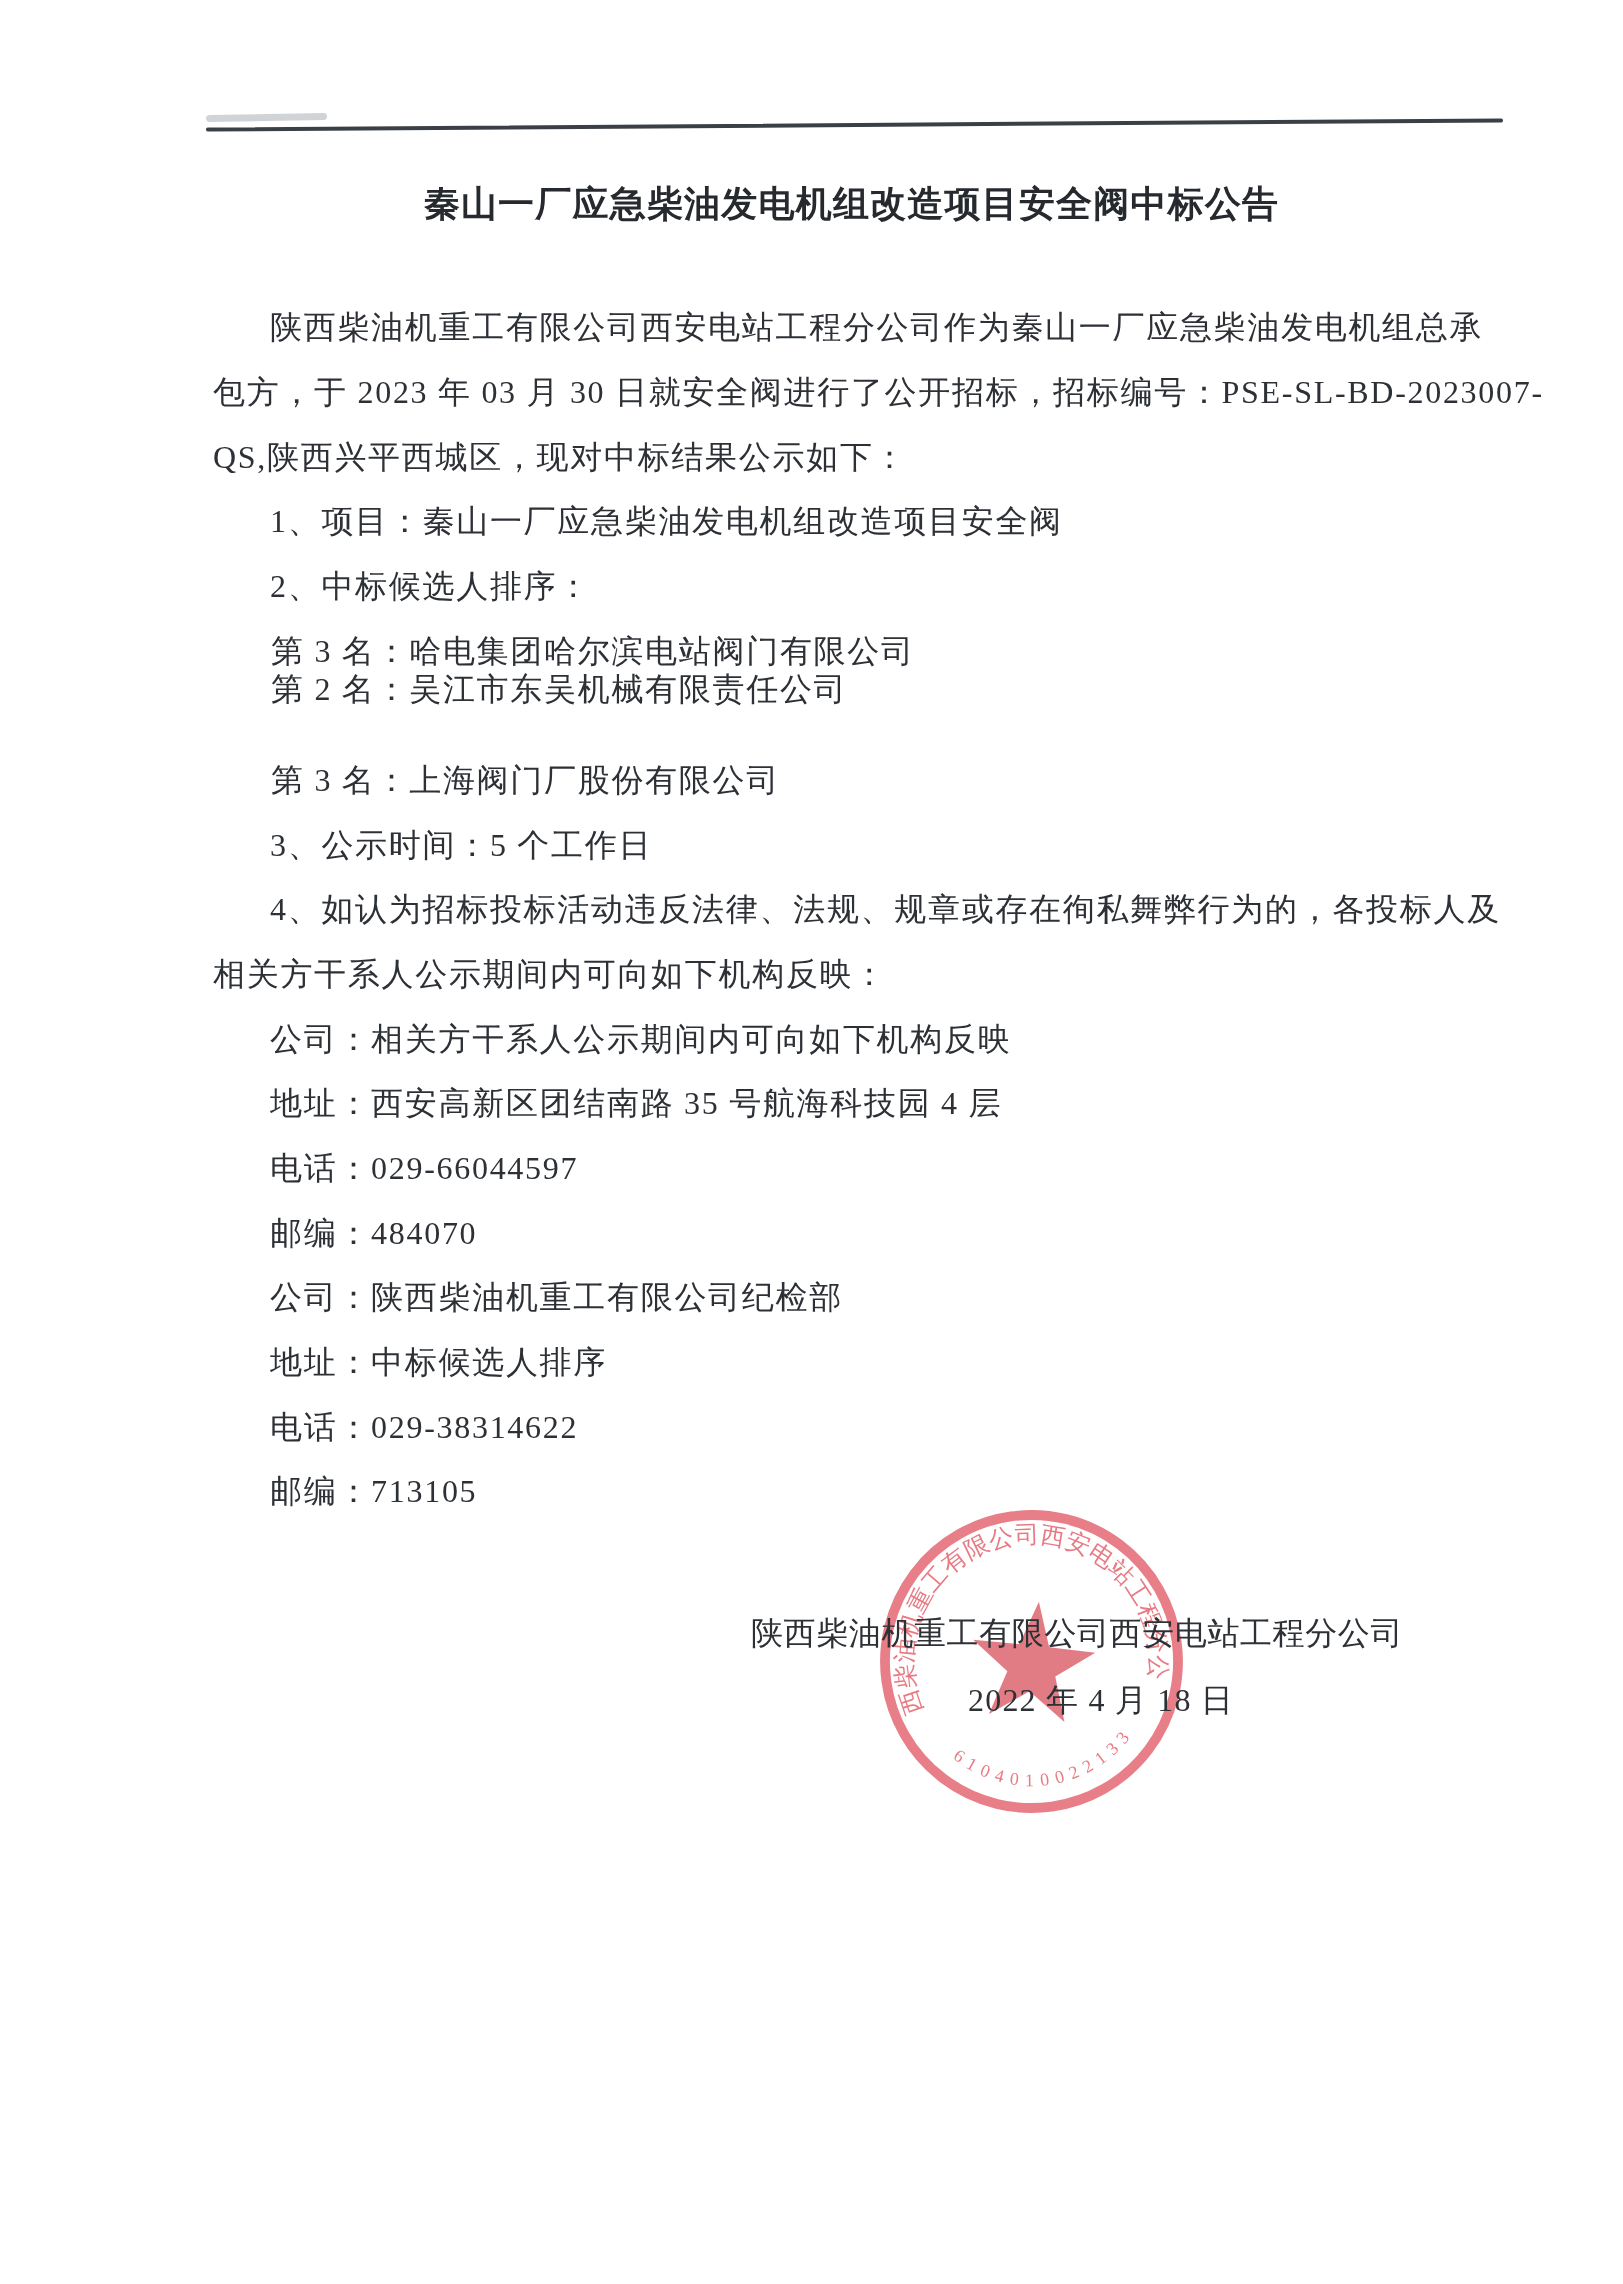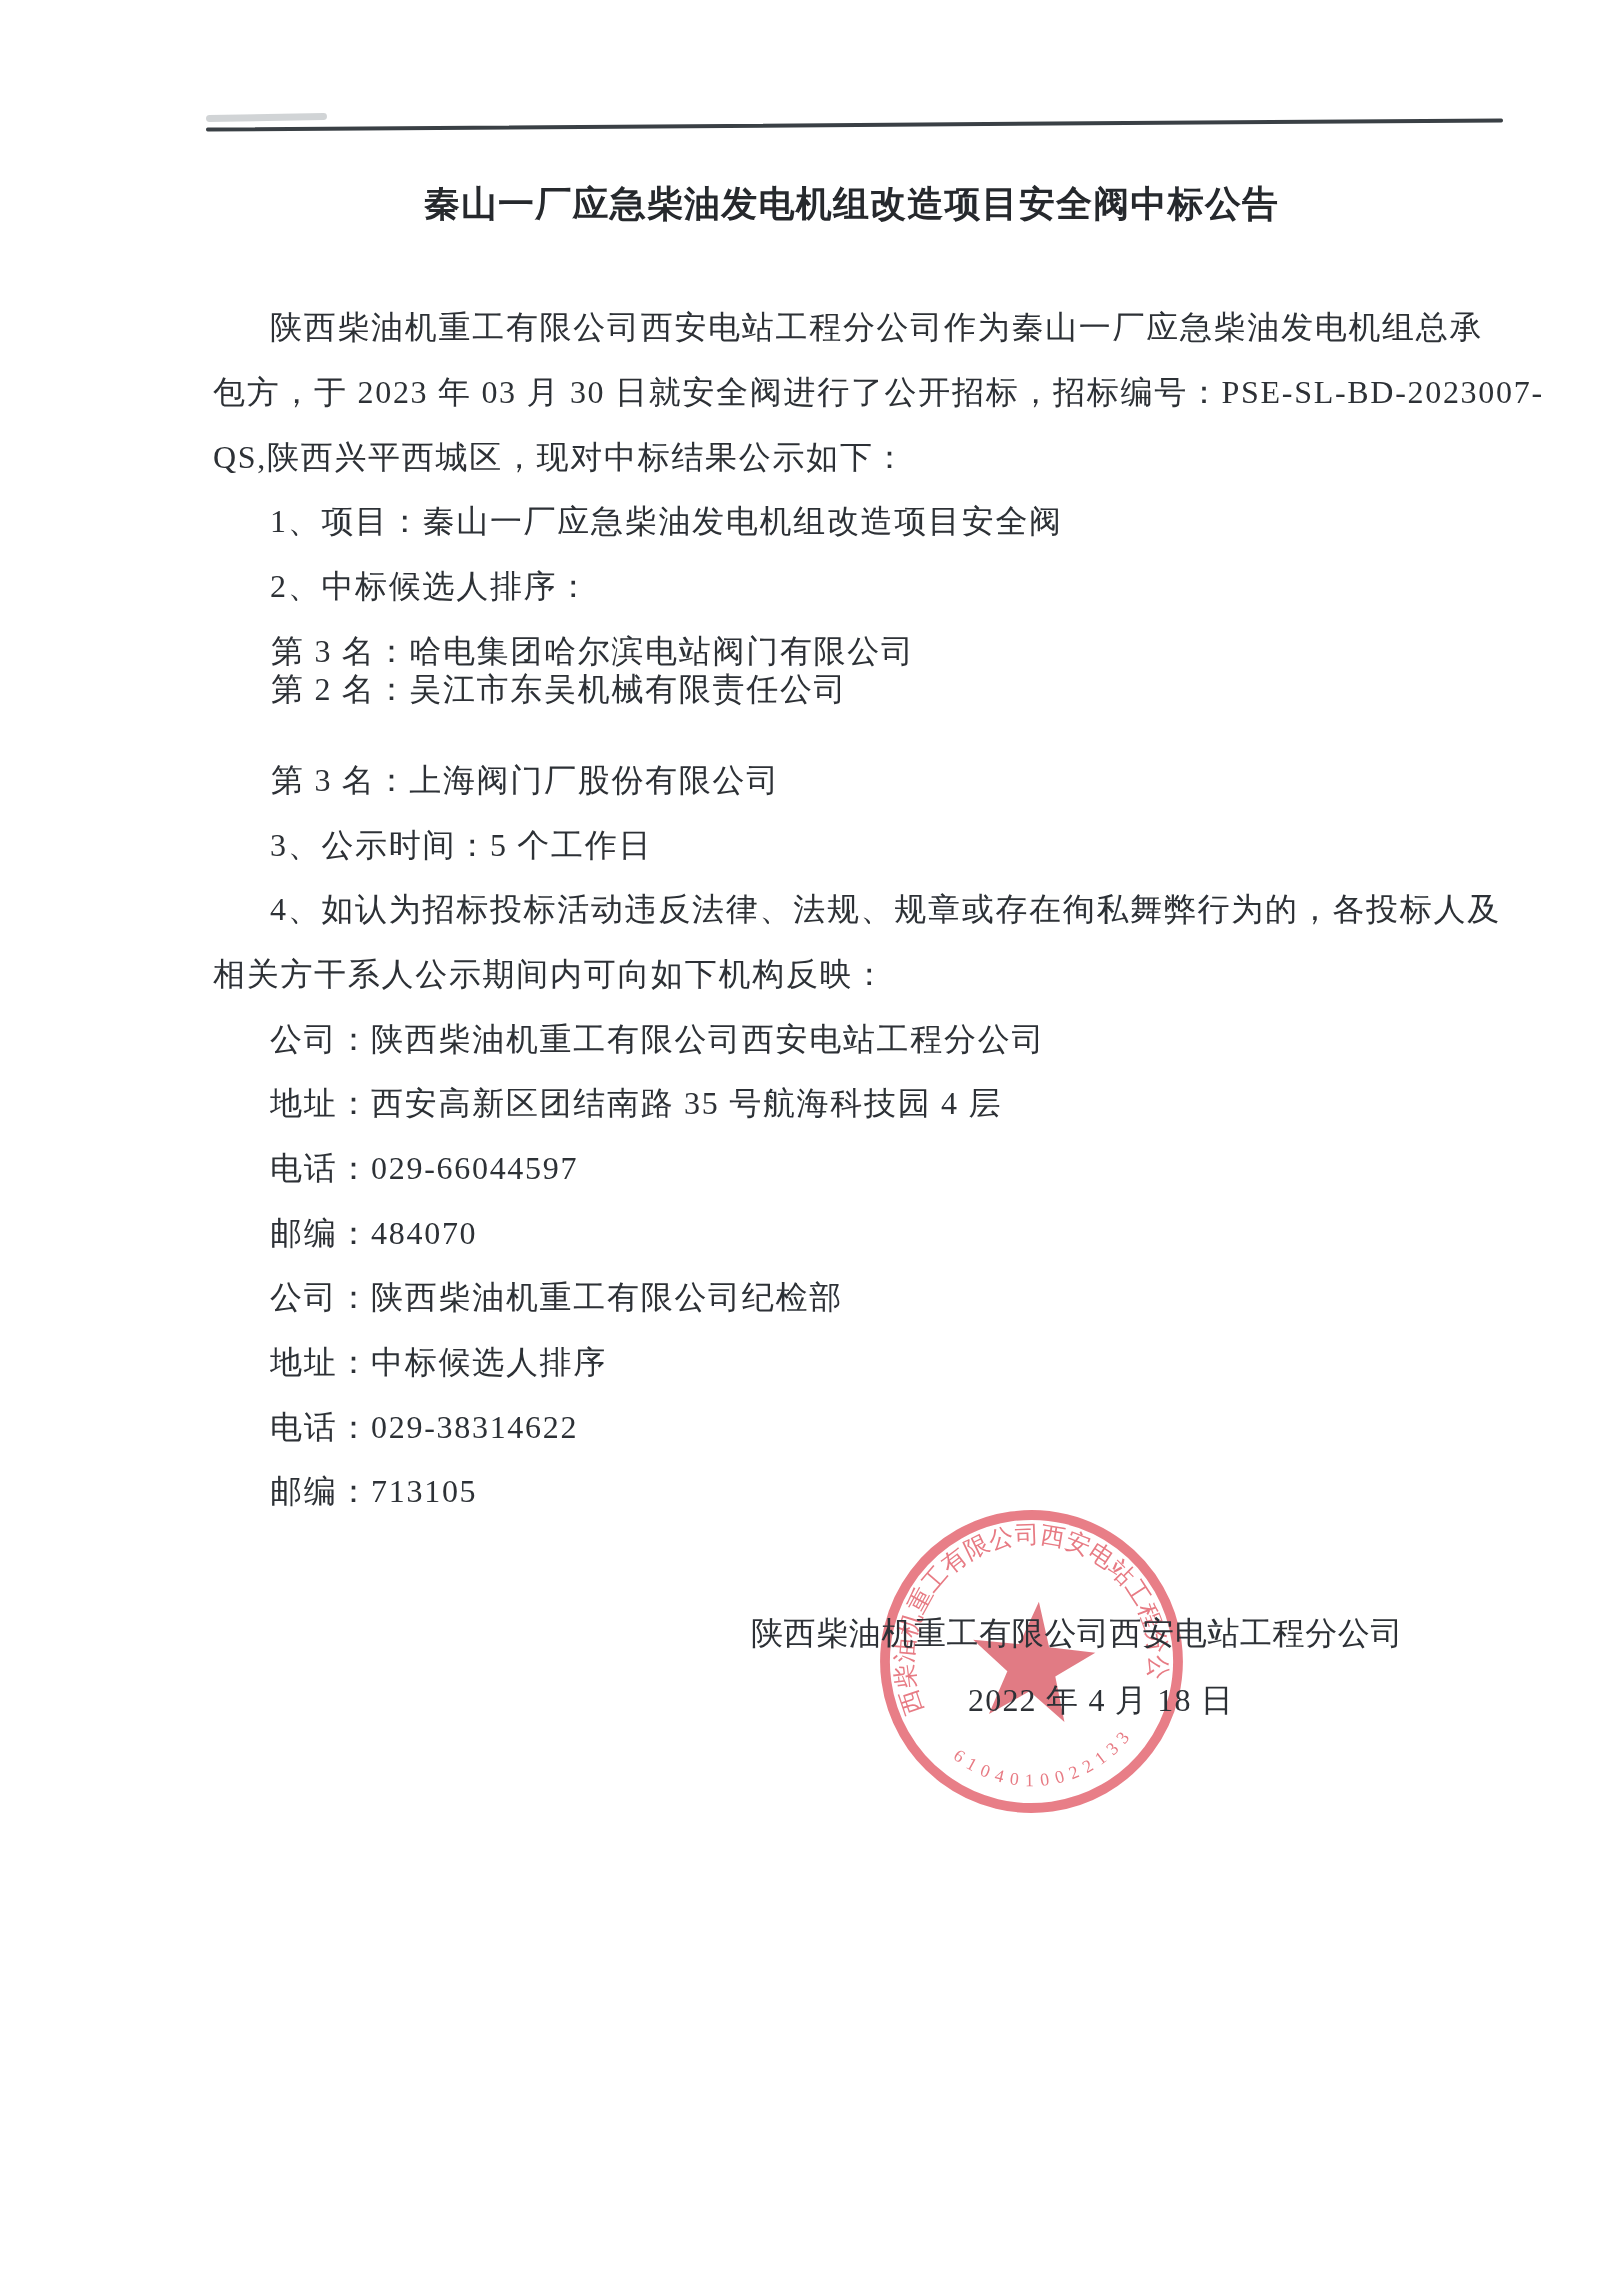--- a/index.html
+++ b/index.html
@@ -118,21 +118,21 @@
     <div class="line" style="top:372px">包方，于 2023 年 03 月 30 日就安全阀进行了公开招标，招标编号：PSE-SL-BD-2023007-</div>
     <div class="line" style="top:437px">QS,陕西兴平西城区，现对中标结果公示如下：</div>
     <div class="line ind-2" style="top:501px">1、项目：秦山一厂应急柴油发电机组改造项目安全阀</div>
     <div class="line ind-2" style="top:566px">2、中标候选人排序：</div>
     <div class="line ind-1" style="top:631px">第 3 名：哈电集团哈尔滨电站阀门有限公司</div>
     <div class="line ind-1" style="top:669px">第 2 名：吴江市东吴机械有限责任公司</div>
     <div class="line ind-1" style="top:760px">第 3 名：上海阀门厂股份有限公司</div>
     <div class="line ind-2" style="top:825px">3、公示时间：5 个工作日</div>
     <div class="line ind-2" style="top:889px">4、如认为招标投标活动违反法律、法规、规章或存在徇私舞弊行为的，各投标人及</div>
     <div class="line" style="top:954px">相关方干系人公示期间内可向如下机构反映：</div>
-    <div class="line ind-2" style="top:1019px">公司：陕西柴油机重工有限公司西安电站工程分公司</div>
+    <div class="line ind-2" style="top:1019px">公司：相关方干系人公示期间内可向如下机构反映</div>
     <div class="line ind-2" style="top:1083px">地址：西安高新区团结南路 35 号航海科技园 4 层</div>
     <div class="line ind-2" style="top:1148px">电话：029-66044597</div>
     <div class="line ind-2" style="top:1213px">邮编：484070</div>
     <div class="line ind-2" style="top:1277px">公司：陕西柴油机重工有限公司纪检部</div>
     <div class="line ind-2" style="top:1342px">地址：中标候选人排序</div>
     <div class="line ind-2" style="top:1407px">电话：029-38314622</div>
     <div class="line ind-2" style="top:1471px">邮编：713105</div>
   </div>
 
   <svg class="seal" viewBox="0 0 560 560" xmlns="http://www.w3.org/2000/svg">

